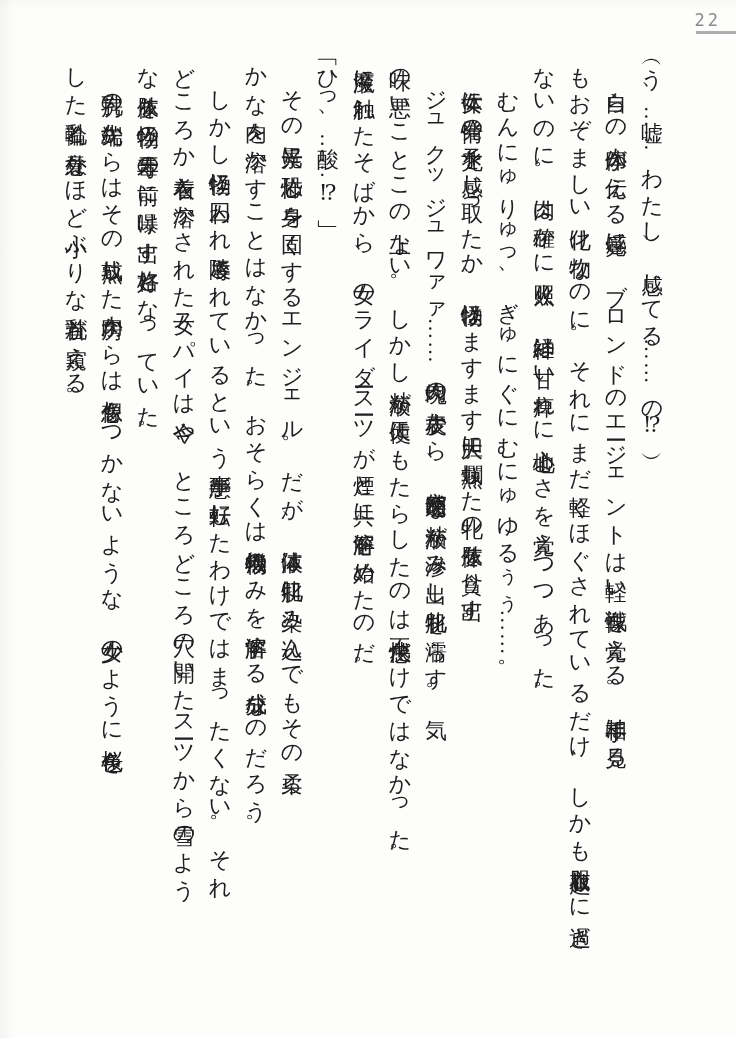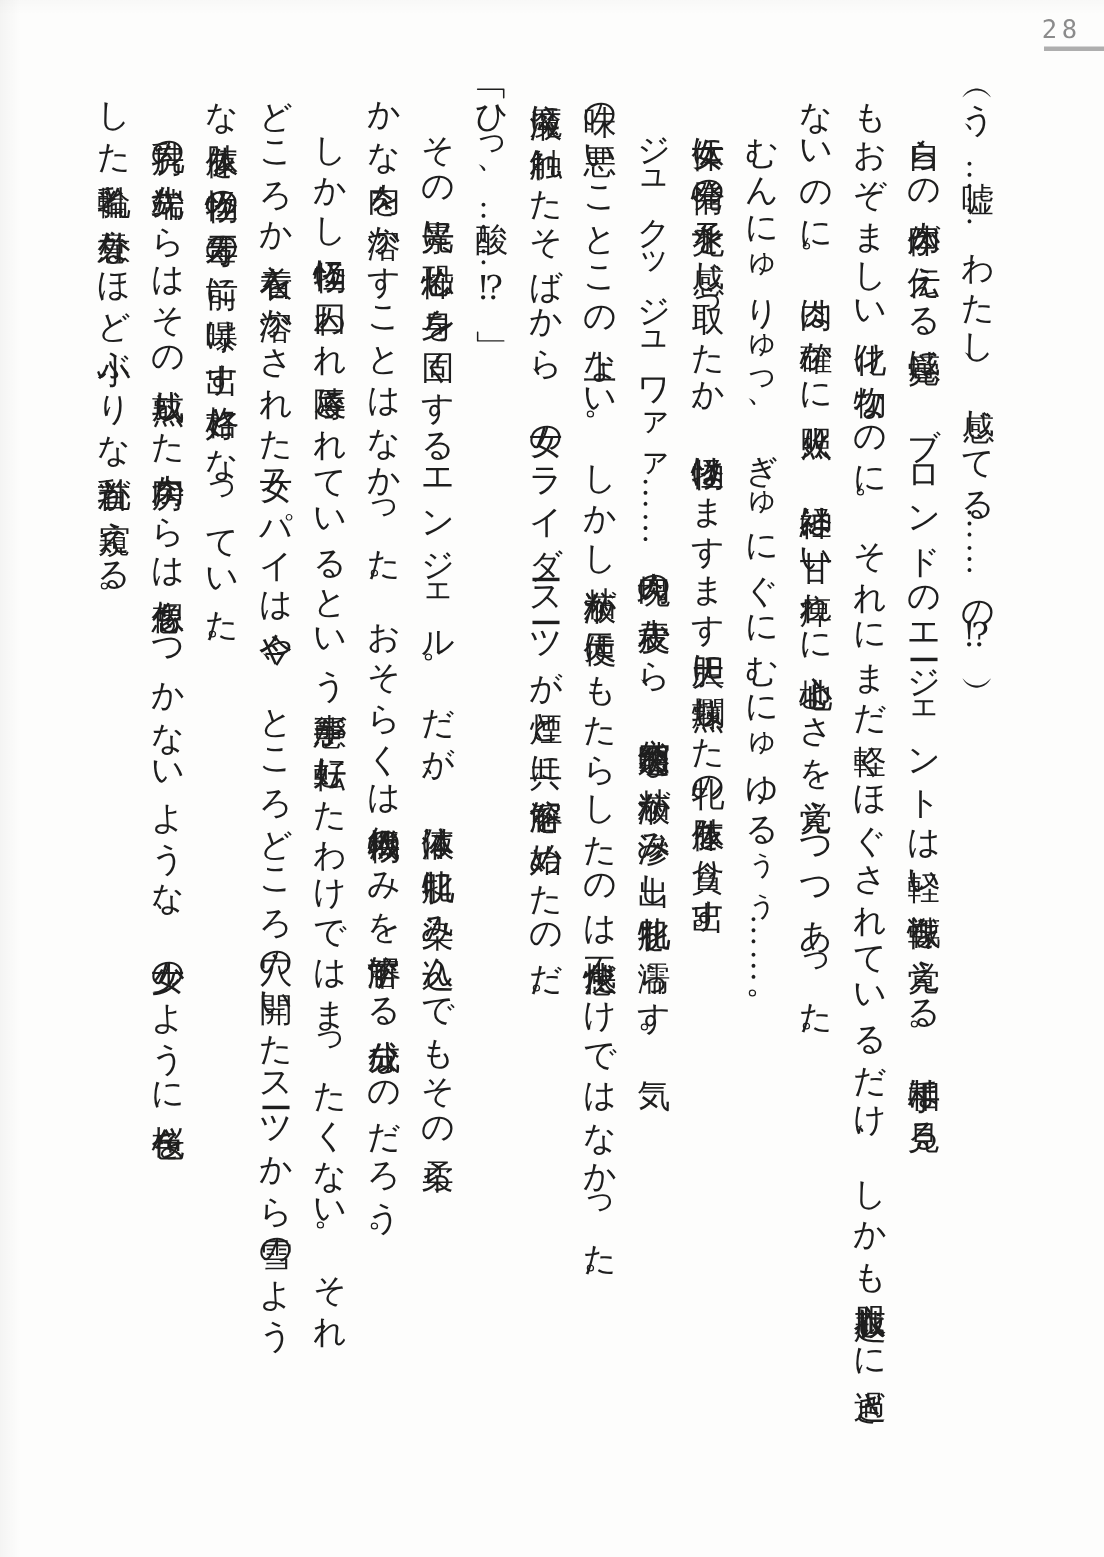--- a/index.html
+++ b/index.html
@@ -59,21 +59,21 @@
     padding: 0;
   }
   .line.tight {
     letter-spacing: 0.9px;
   }
 </style>
 </head>
 <body>
 
 <div class="page">
-  <span class="folio-num">28</span>
+  <span class="folio-num">22</span>
   <span class="folio-rule"></span>
   <div class="text-block" id="text-block">
       <div class="line">（う、嘘……わたし、感じてる……の⁉）</div>
       <div class="line">　自らの肉体が伝える感覚に、ブロンドのエージェントは軽い戦慄を覚える。相手は見る</div>
       <div class="line">もおぞましい化け物なのに。それにまだ軽くほぐされているだけ、しかも衣服越しに過ぎ</div>
       <div class="line">ないのに。肉は確かに火照り、神経は甘い痺れに心地よさを覚えつつあった。</div>
       <div class="line">　むんにゅりゅっ、ぎゅにぐにむにゅゆるぅぅ……。</div>
       <div class="line tight">　女体に発情の予兆を感じ取ったか、怪物はますます大胆に爛熟した牝の肢体を貪り出す。</div>
       <div class="line">　ジュクッジュワァァ……肉塊の表皮から、突然透明な粘液が滲み出し牝肌を濡らす。気</div>
       <div class="line">味の悪いことこの上ない。しかし粘液が天使にもたらしたのは不快感だけではなかった。</div>

